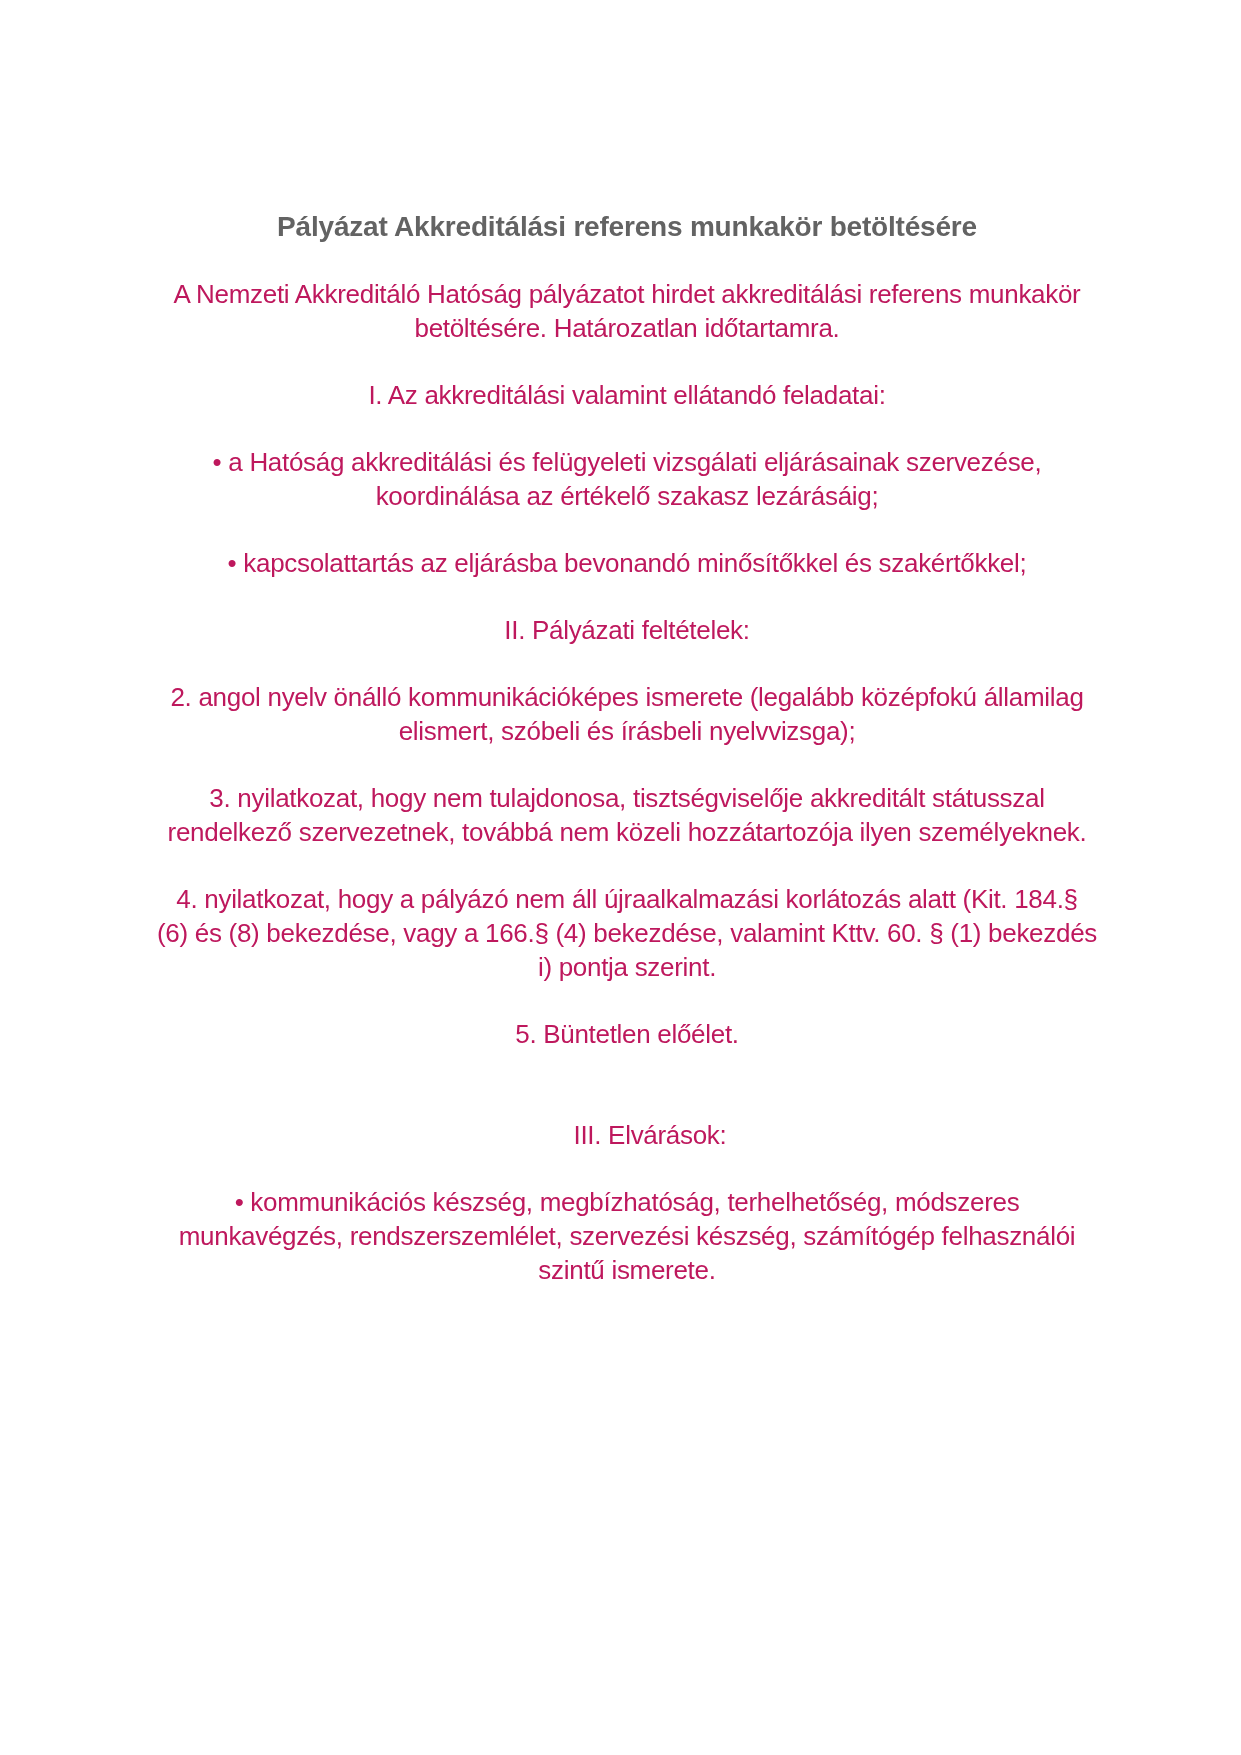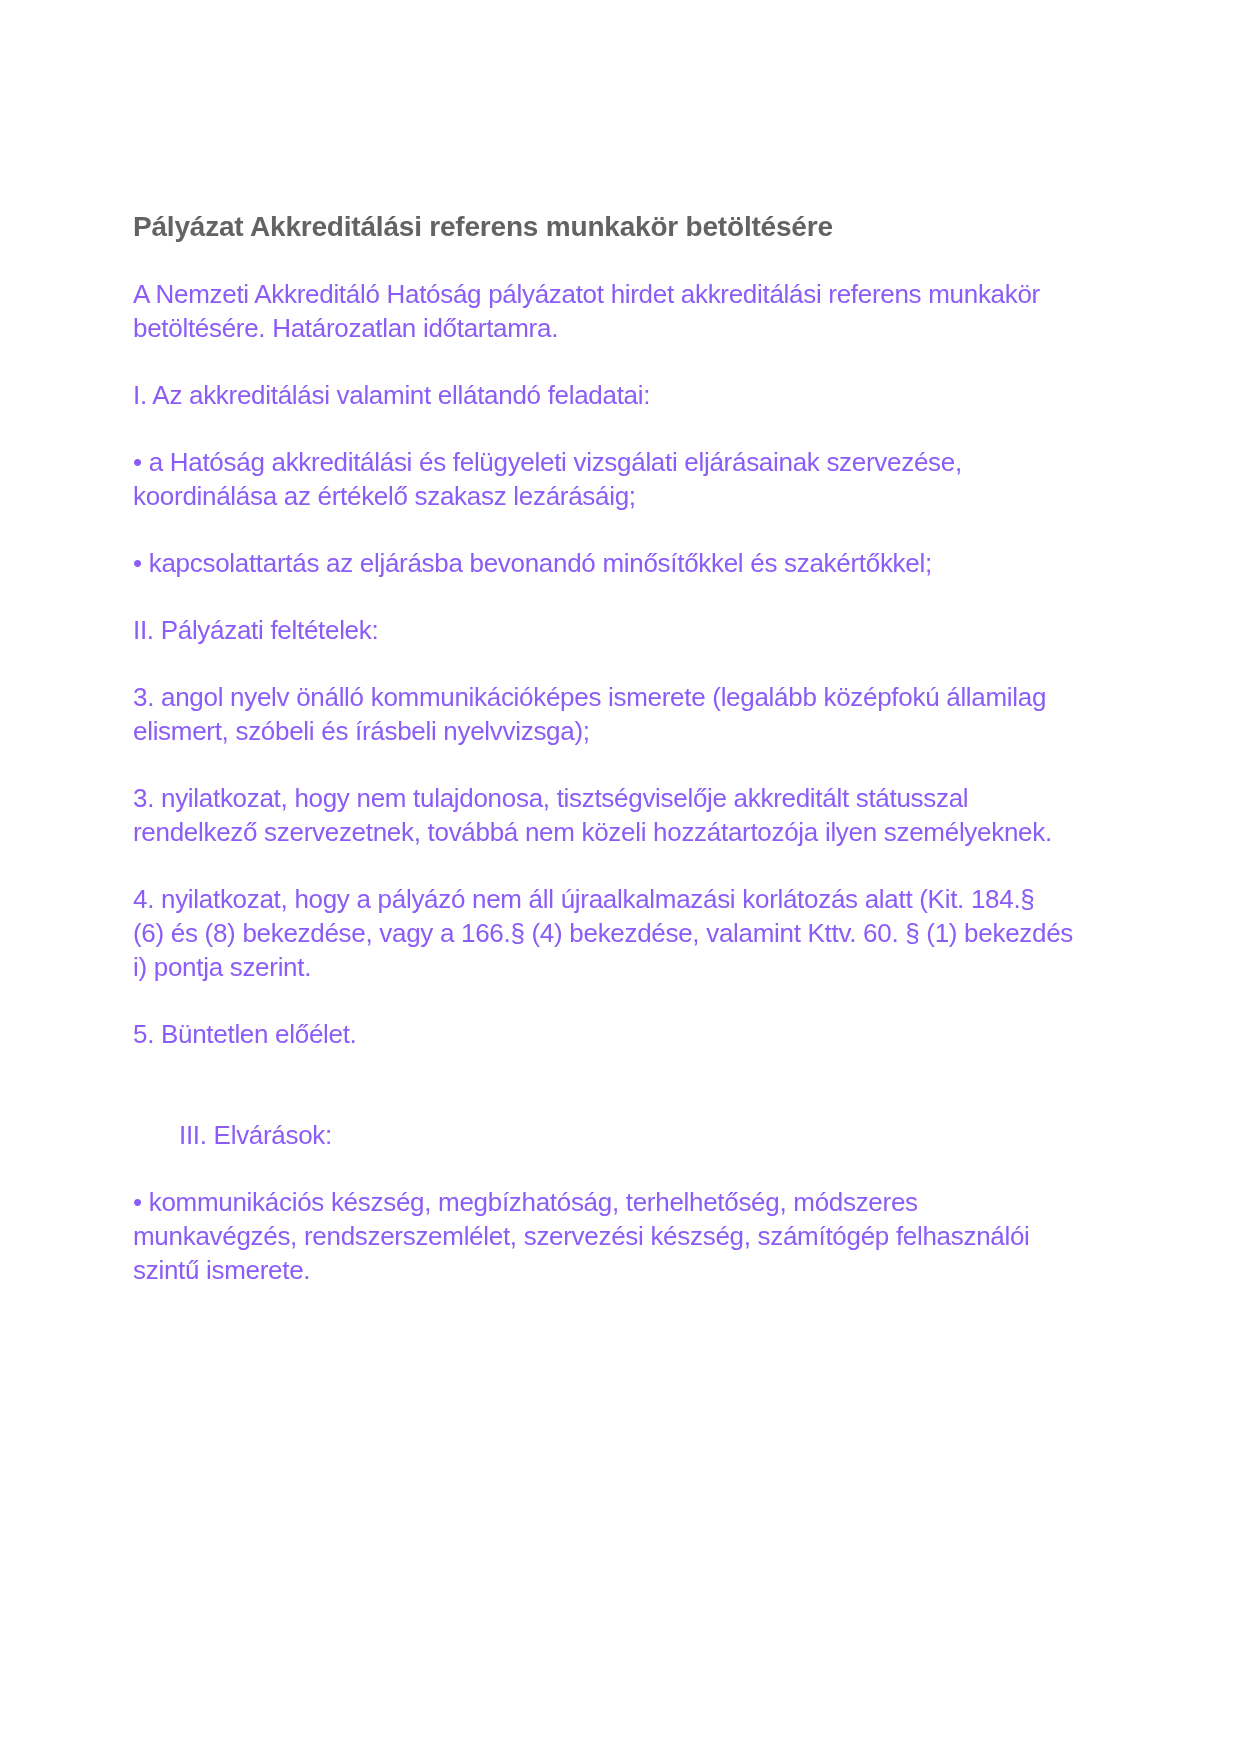--- a/index.html
+++ b/index.html
@@ -9,26 +9,27 @@
   }
   .page {
     position: relative;
     width: 1241px;
     height: 1755px;
     background: #ffffff;
     box-sizing: border-box;
     padding: 210px 120px 0 133px;
     font-family: "Liberation Sans", sans-serif;
     overflow: hidden;
+    text-align: center;
   }
   .para {
     margin: 0 0 33px 0;
     font-size: 26px;
     line-height: 34px;
-    color: #8b5cf6;
+    color: #be185d;
     white-space: pre;          
     letter-spacing: -0.3px;
   }
   .doc-title {
     font-weight: bold;
     font-size: 28px;
     color: #636363;
     letter-spacing: -0.2px;
   }
   .gap-before {
@@ -50,21 +51,21 @@
 
   <p class="para">• a Hatóság akkreditálási és felügyeleti vizsgálati eljárásainak szervezése,
 koordinálása az értékelő szakasz lezárásáig;</p>
 
   <p class="para">• kapcsolattartás az eljárásba bevonandó minősítőkkel és szakértőkkel;</p>
 
 
   <p class="para">II. Pályázati feltételek:</p>
 
 
-  <p class="para">3. angol nyelv önálló kommunikációképes ismerete (legalább középfokú államilag
+  <p class="para">2. angol nyelv önálló kommunikációképes ismerete (legalább középfokú államilag
 elismert, szóbeli és írásbeli nyelvvizsga);</p>
 
   <p class="para">3. nyilatkozat, hogy nem tulajdonosa, tisztségviselője akkreditált státusszal
 rendelkező szervezetnek, továbbá nem közeli hozzátartozója ilyen személyeknek.</p>
 
   <p class="para">4. nyilatkozat, hogy a pályázó nem áll újraalkalmazási korlátozás alatt (Kit. 184.§
 (6) és (8) bekezdése, vagy a 166.§ (4) bekezdése, valamint Kttv. 60. § (1) bekezdés
 i) pontja szerint.</p>
 
   <p class="para">5. Büntetlen előélet.</p>

